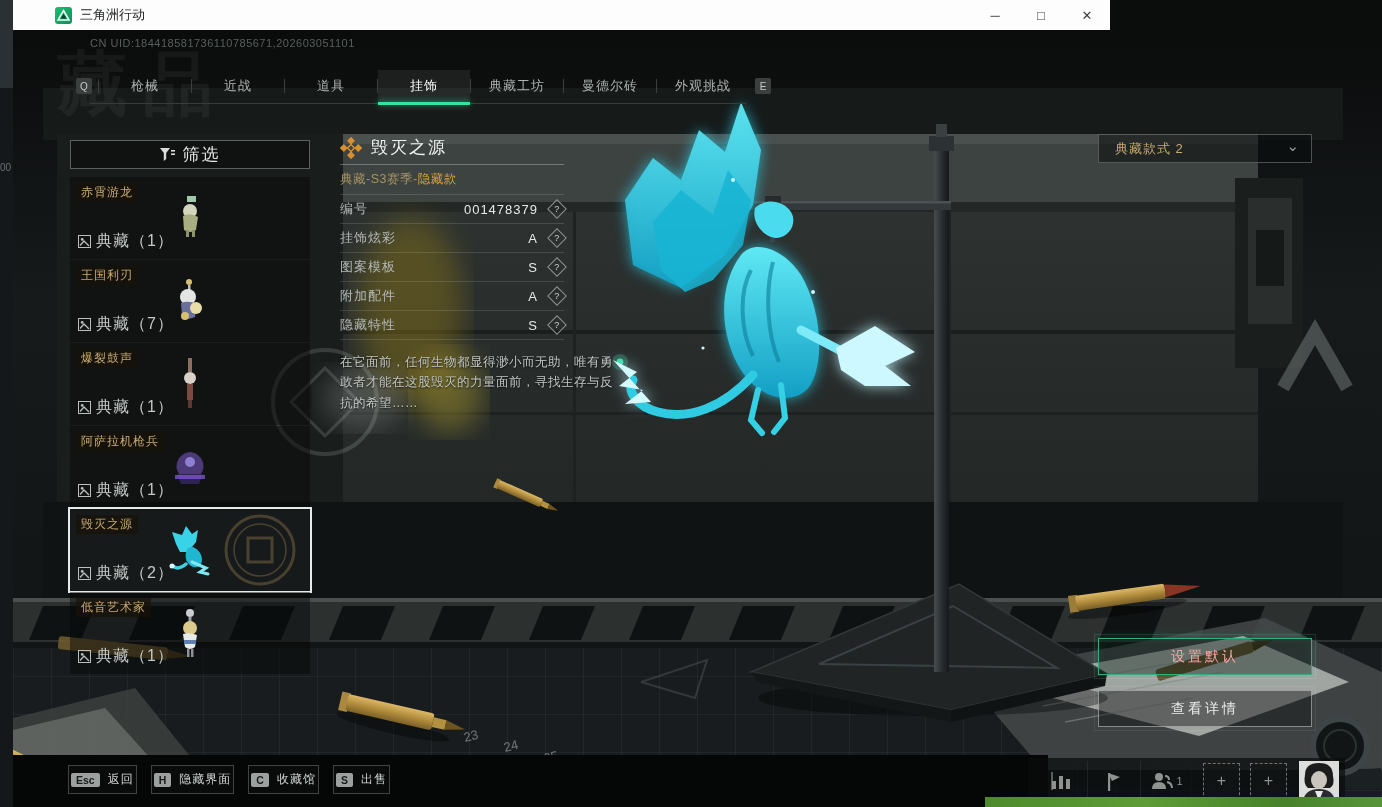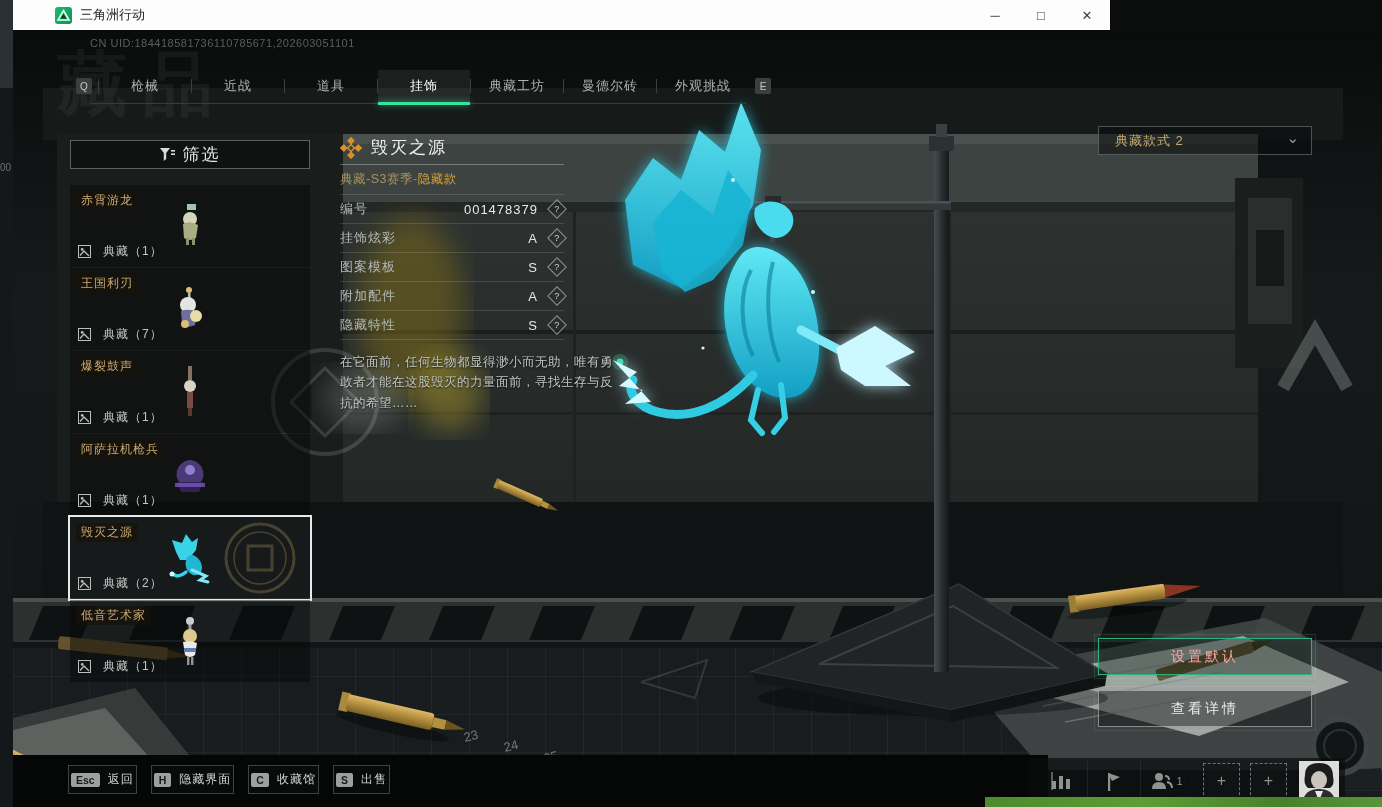--- a/index.html
+++ b/index.html
@@ -41,27 +41,27 @@
   .tab.active{background:rgba(255,255,255,0.07);color:#fff;}
   .tab.active::after{content:"";position:absolute;left:0;right:0;bottom:-3px;height:3px;
                      background:#35e2a0;box-shadow:0 0 6px rgba(53,226,160,.7);}
   .tab-underline{position:absolute;left:77px;top:73px;width:656px;height:1px;background:#383d3b;z-index:4;}
 
   
   .sidebar{position:absolute;left:57px;top:110px;width:240px;z-index:5;}
   .filter-btn{height:29px;border:1px solid #5c615f;background:rgba(8,10,10,.55);
               display:flex;align-items:center;justify-content:center;gap:8px;
               color:#e2e6e4;font-size:17px;letter-spacing:2px;}
-  .item-list{margin-top:16px;}
+  .item-list{margin-top:8px;}
   .coll-item{position:relative;height:82px;margin-bottom:1px;background:rgba(6,8,8,.48);}
   .coll-item.selected{background:rgba(28,32,32,.6);outline:2px solid #e6eae8;}
   .item-name{position:absolute;left:6px;top:6px;padding:1px 5px;background:rgba(24,18,8,.7);
              color:#c9ab72;font-size:12px;letter-spacing:1px;}
-  .item-count{position:absolute;left:8px;bottom:7px;display:flex;align-items:center;gap:12px;
-              color:#c3c8c6;font-size:12px;letter-spacing:1px;}
+  .item-count{position:absolute;left:8px;bottom:7px;display:flex;align-items:center;gap:5px;
+              color:#c3c8c6;font-size:16px;letter-spacing:1px;}
   .item-thumb{position:absolute;left:50%;top:50%;transform:translate(-50%,-50%);}
   .item-emblem{position:absolute;right:10px;top:50%;transform:translate(0,-50%);}
 
   
   .detail{position:absolute;left:327px;top:105px;width:224px;z-index:5;}
   .detail-header{display:flex;align-items:center;gap:9px;height:30px;
                  border-bottom:1px solid rgba(255,255,255,.3);padding-bottom:4px;}
   .detail-title{color:#f1f3f2;font-size:17px;letter-spacing:2px;}
   .detail-edition{height:30px;display:flex;align-items:center;font-size:12.5px;
                   border-bottom:1px solid rgba(255,255,255,.14);letter-spacing:.5px;}
@@ -71,21 +71,21 @@
               border-bottom:1px solid rgba(255,255,255,.13);}
   .row-label{flex:1;color:#b4bab7;font-size:13px;letter-spacing:1px;}
   .row-value{color:#e6eae8;font-size:13px;margin-right:12px;letter-spacing:1px;}
   .help-diamond{width:14px;height:14px;border:1px solid #8f9492;transform:rotate(45deg);
                 display:flex;align-items:center;justify-content:center;flex:none;}
   .help-diamond span{transform:rotate(-45deg);color:#ced3d1;font-size:9px;}
   .detail-desc{margin-top:12px;width:276px;color:#c2c7c4;font-size:12.5px;line-height:1.62;
                letter-spacing:.5px;text-shadow:0 1px 2px rgba(0,0,0,.8);}
 
   
-  .style-dropdown{position:absolute;left:1085px;top:96px;width:214px;height:29px;z-index:5;
+  .style-dropdown{position:absolute;left:1085px;top:104px;width:214px;height:29px;z-index:5;
                   border:1px solid rgba(130,136,133,.55);background:rgba(10,12,12,.55);
                   display:flex;align-items:center;padding:0 12px 0 16px;}
   .style-dropdown .val{flex:1;color:#c9ab72;font-size:13px;letter-spacing:1px;}
   .style-dropdown .chev{color:#9aa09e;font-size:15px;line-height:0;margin-top:-6px;}
 
   
   .btn{position:absolute;left:1085px;width:214px;height:37px;z-index:6;
        display:flex;align-items:center;justify-content:center;font-size:14px;letter-spacing:3px;}
   .btn-default{top:608px;border:1px solid #2fae7e;background:rgba(10,28,21,.4);color:#fca5a5;
                box-shadow:0 0 10px rgba(60,230,160,.18), inset 0 0 12px rgba(60,230,160,.06);

